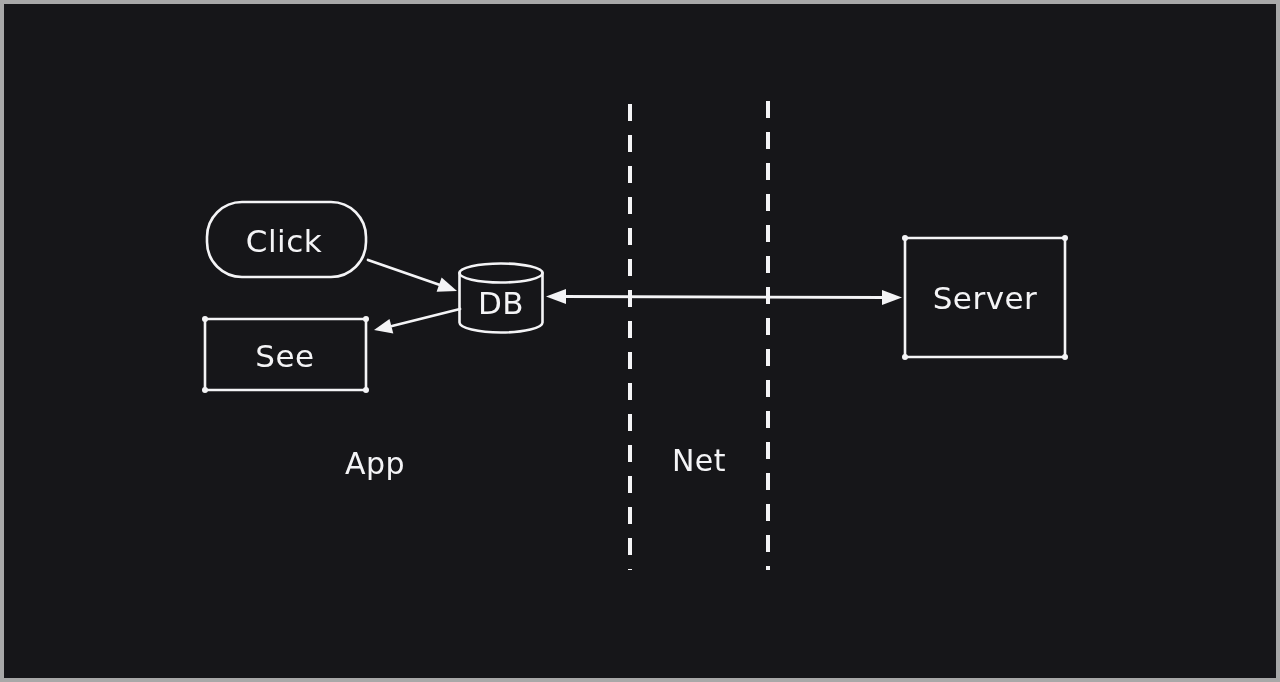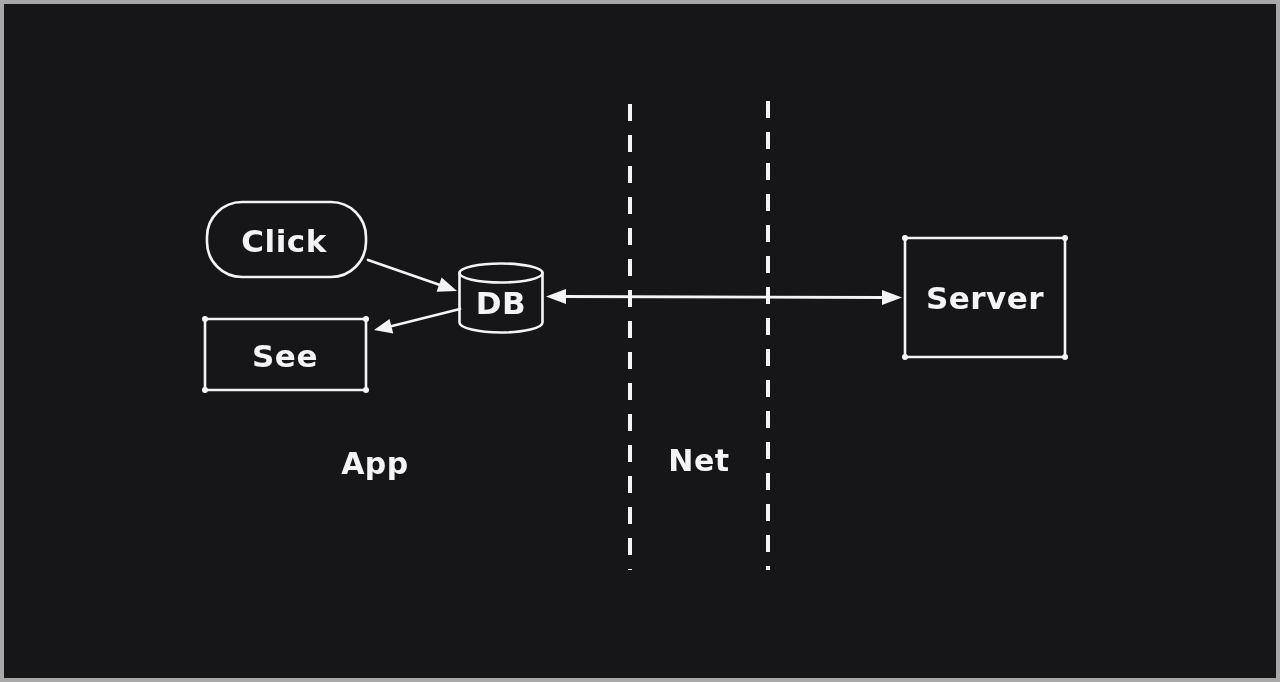--- a/index.html
+++ b/index.html
@@ -9,21 +9,20 @@
   }
   * { box-sizing: border-box; }
   html, body { margin: 0; padding: 0; background: #888; }
   .frame {
     width: 1280px;
     height: 682px;
     background: var(--canvas-bg);
     border: 4px solid var(--frame-border);
     position: relative;
     overflow: hidden;
-    font-weight: bold;
   }
   .canvas-svg { display: block; width: 100%; height: 100%; }
 
   .shape {
     stroke: var(--stroke-color);
     stroke-width: 2.6;
     fill: none;
     stroke-linecap: round;
     stroke-linejoin: round;
   }

